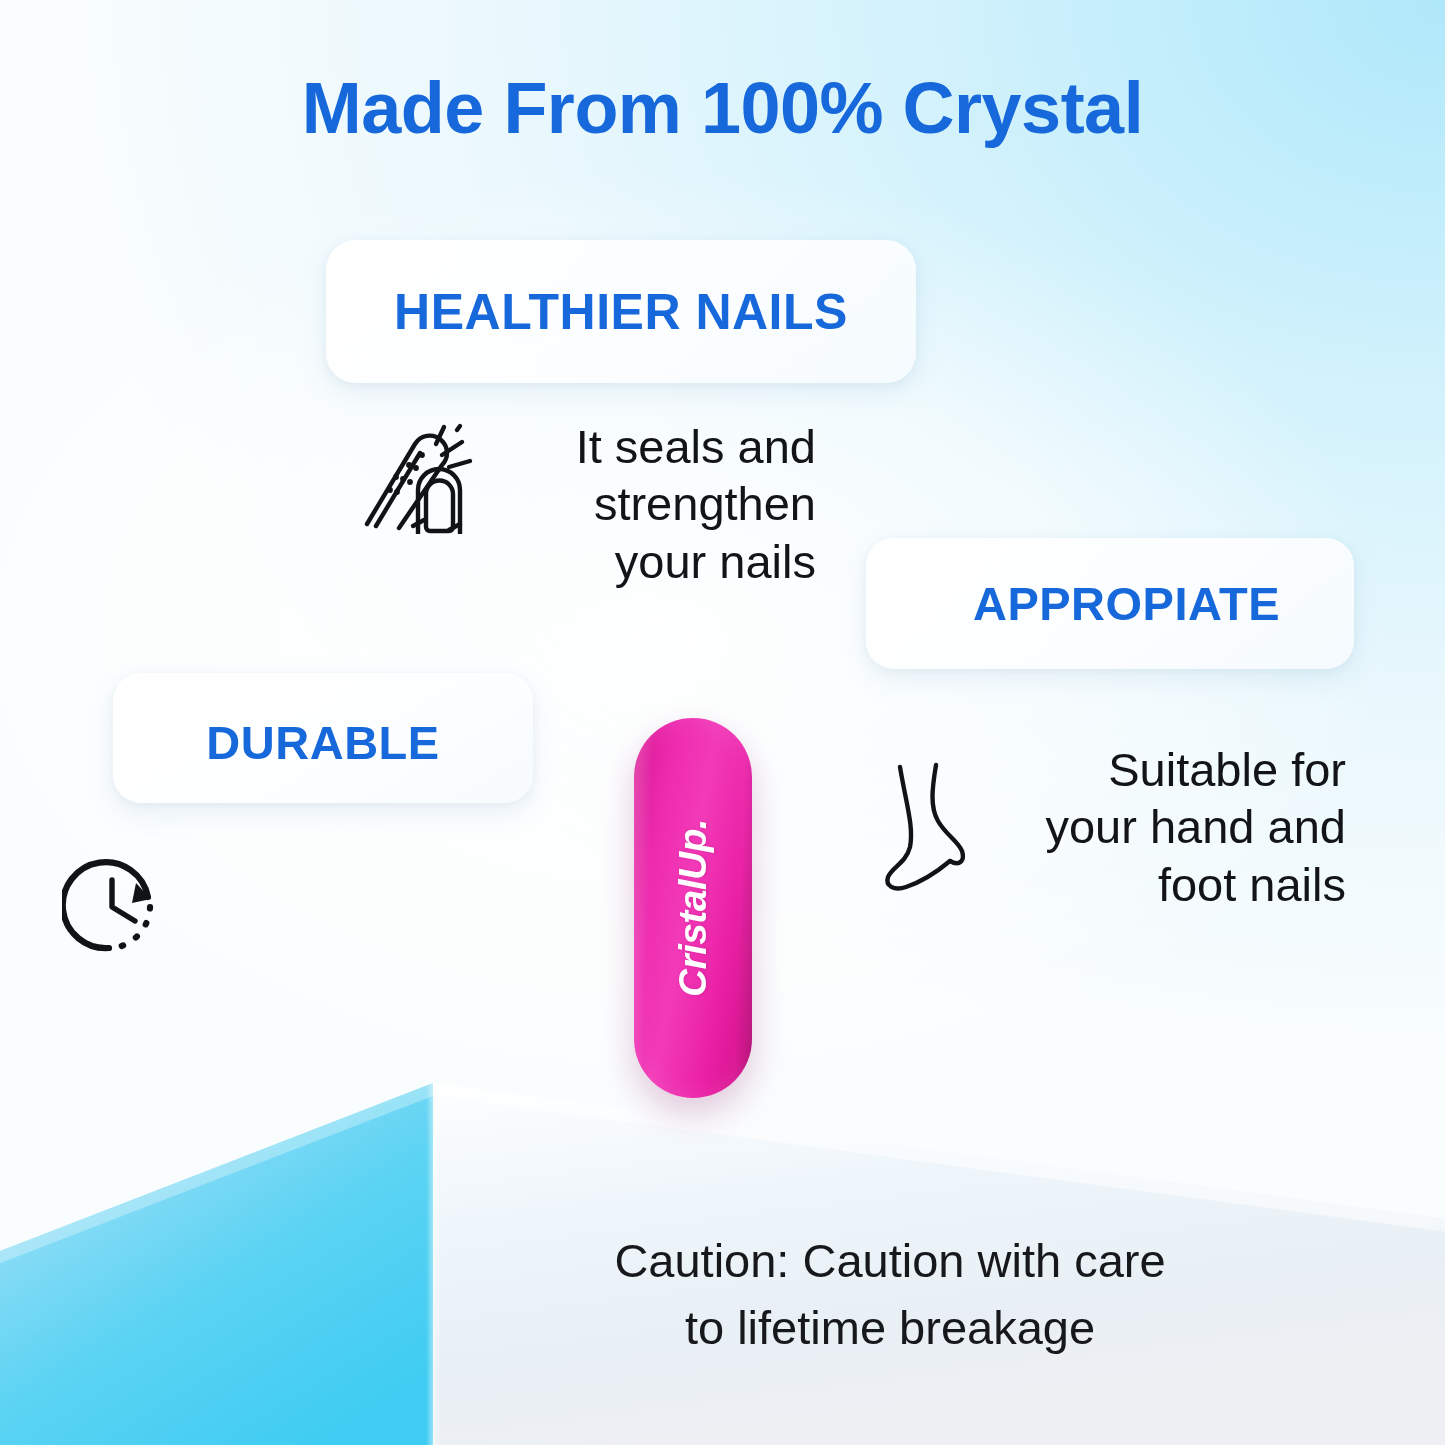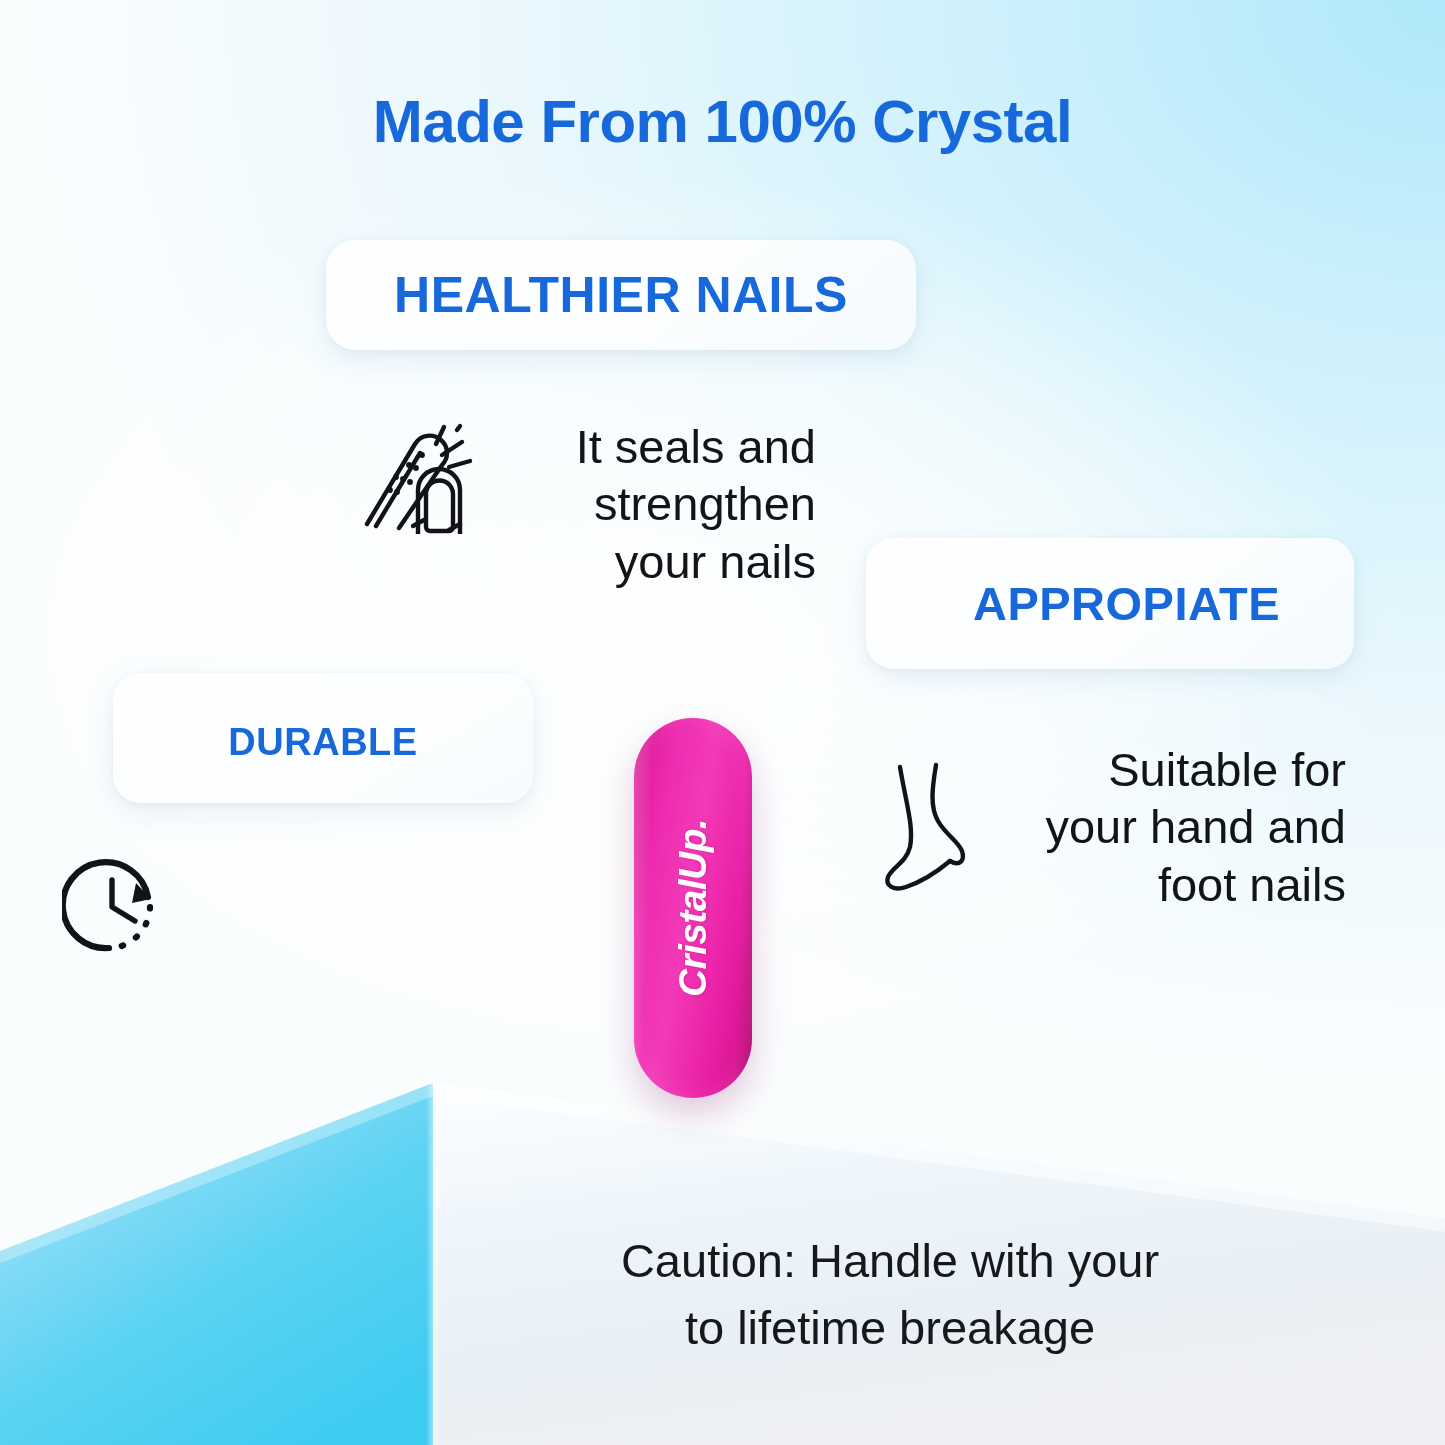--- a/index.html
+++ b/index.html
@@ -48,23 +48,22 @@
   
   .headline {
     position: absolute;
     top: 72px;
     left: 0;
     width: 1445px;
     text-align: center;
     line-height: 1;
     white-space: nowrap;
     color: #1668DB;
-    font-size: 60px;
+    font-size: 72px;
     letter-spacing: -0.5px;
-    margin-top: 20px;
   }
   .headline .h-light {
     font-weight: 700;
     font-stretch: condensed;
   }
   .headline .h-bold {
     font-weight: 700;
   }
 
   
@@ -80,28 +79,28 @@
     align-items: center;
     justify-content: center;
   }
   .card-label {
     color: #1668DB;
     font-weight: 700;
     letter-spacing: 0.5px;
     white-space: nowrap;
   }
 
-  #card-healthier { left: 326px; top: 240px; width: 590px; height: 110px; }
+  #card-healthier { left: 326px; top: 240px; width: 590px; height: 143px; }
   #card-healthier .card-label { font-size: 50px; }
 
   #card-appropiate { left: 866px; top: 538px; width: 488px; height: 131px; border-radius: 28px; }
   #card-appropiate .card-label { font-size: 47px; margin-left: 33px; }
 
   #card-durable { left: 113px; top: 673px; width: 420px; height: 130px; border-radius: 28px; }
-  #card-durable .card-label { font-size: 38px; margin-top: 8px; }
+  #card-durable .card-label { font-size: 47px; margin-top: 8px; }
 
   
   .feature {
     position: absolute;
     display: flex;
     align-items: flex-start;
     gap: 28px;
   }
   .feature .icon-wrap {
     flex: 0 0 auto;
@@ -310,17 +309,17 @@
       </svg>
     </span>
     <span class="feat-text">Suitable for your hand and foot nails</span>
   </div>
 
   <div class="product">
     <span class="product-brand">CristalUp.</span>
   </div>
 
   <div class="caution">
-    <span class="caution-line">Caution: Handle with your</span>
+    <span class="caution-line">Caution: Caution with care</span>
     <span class="caution-line">to lifetime breakage</span>
   </div>
 
 </div>
 
 </body></html>

